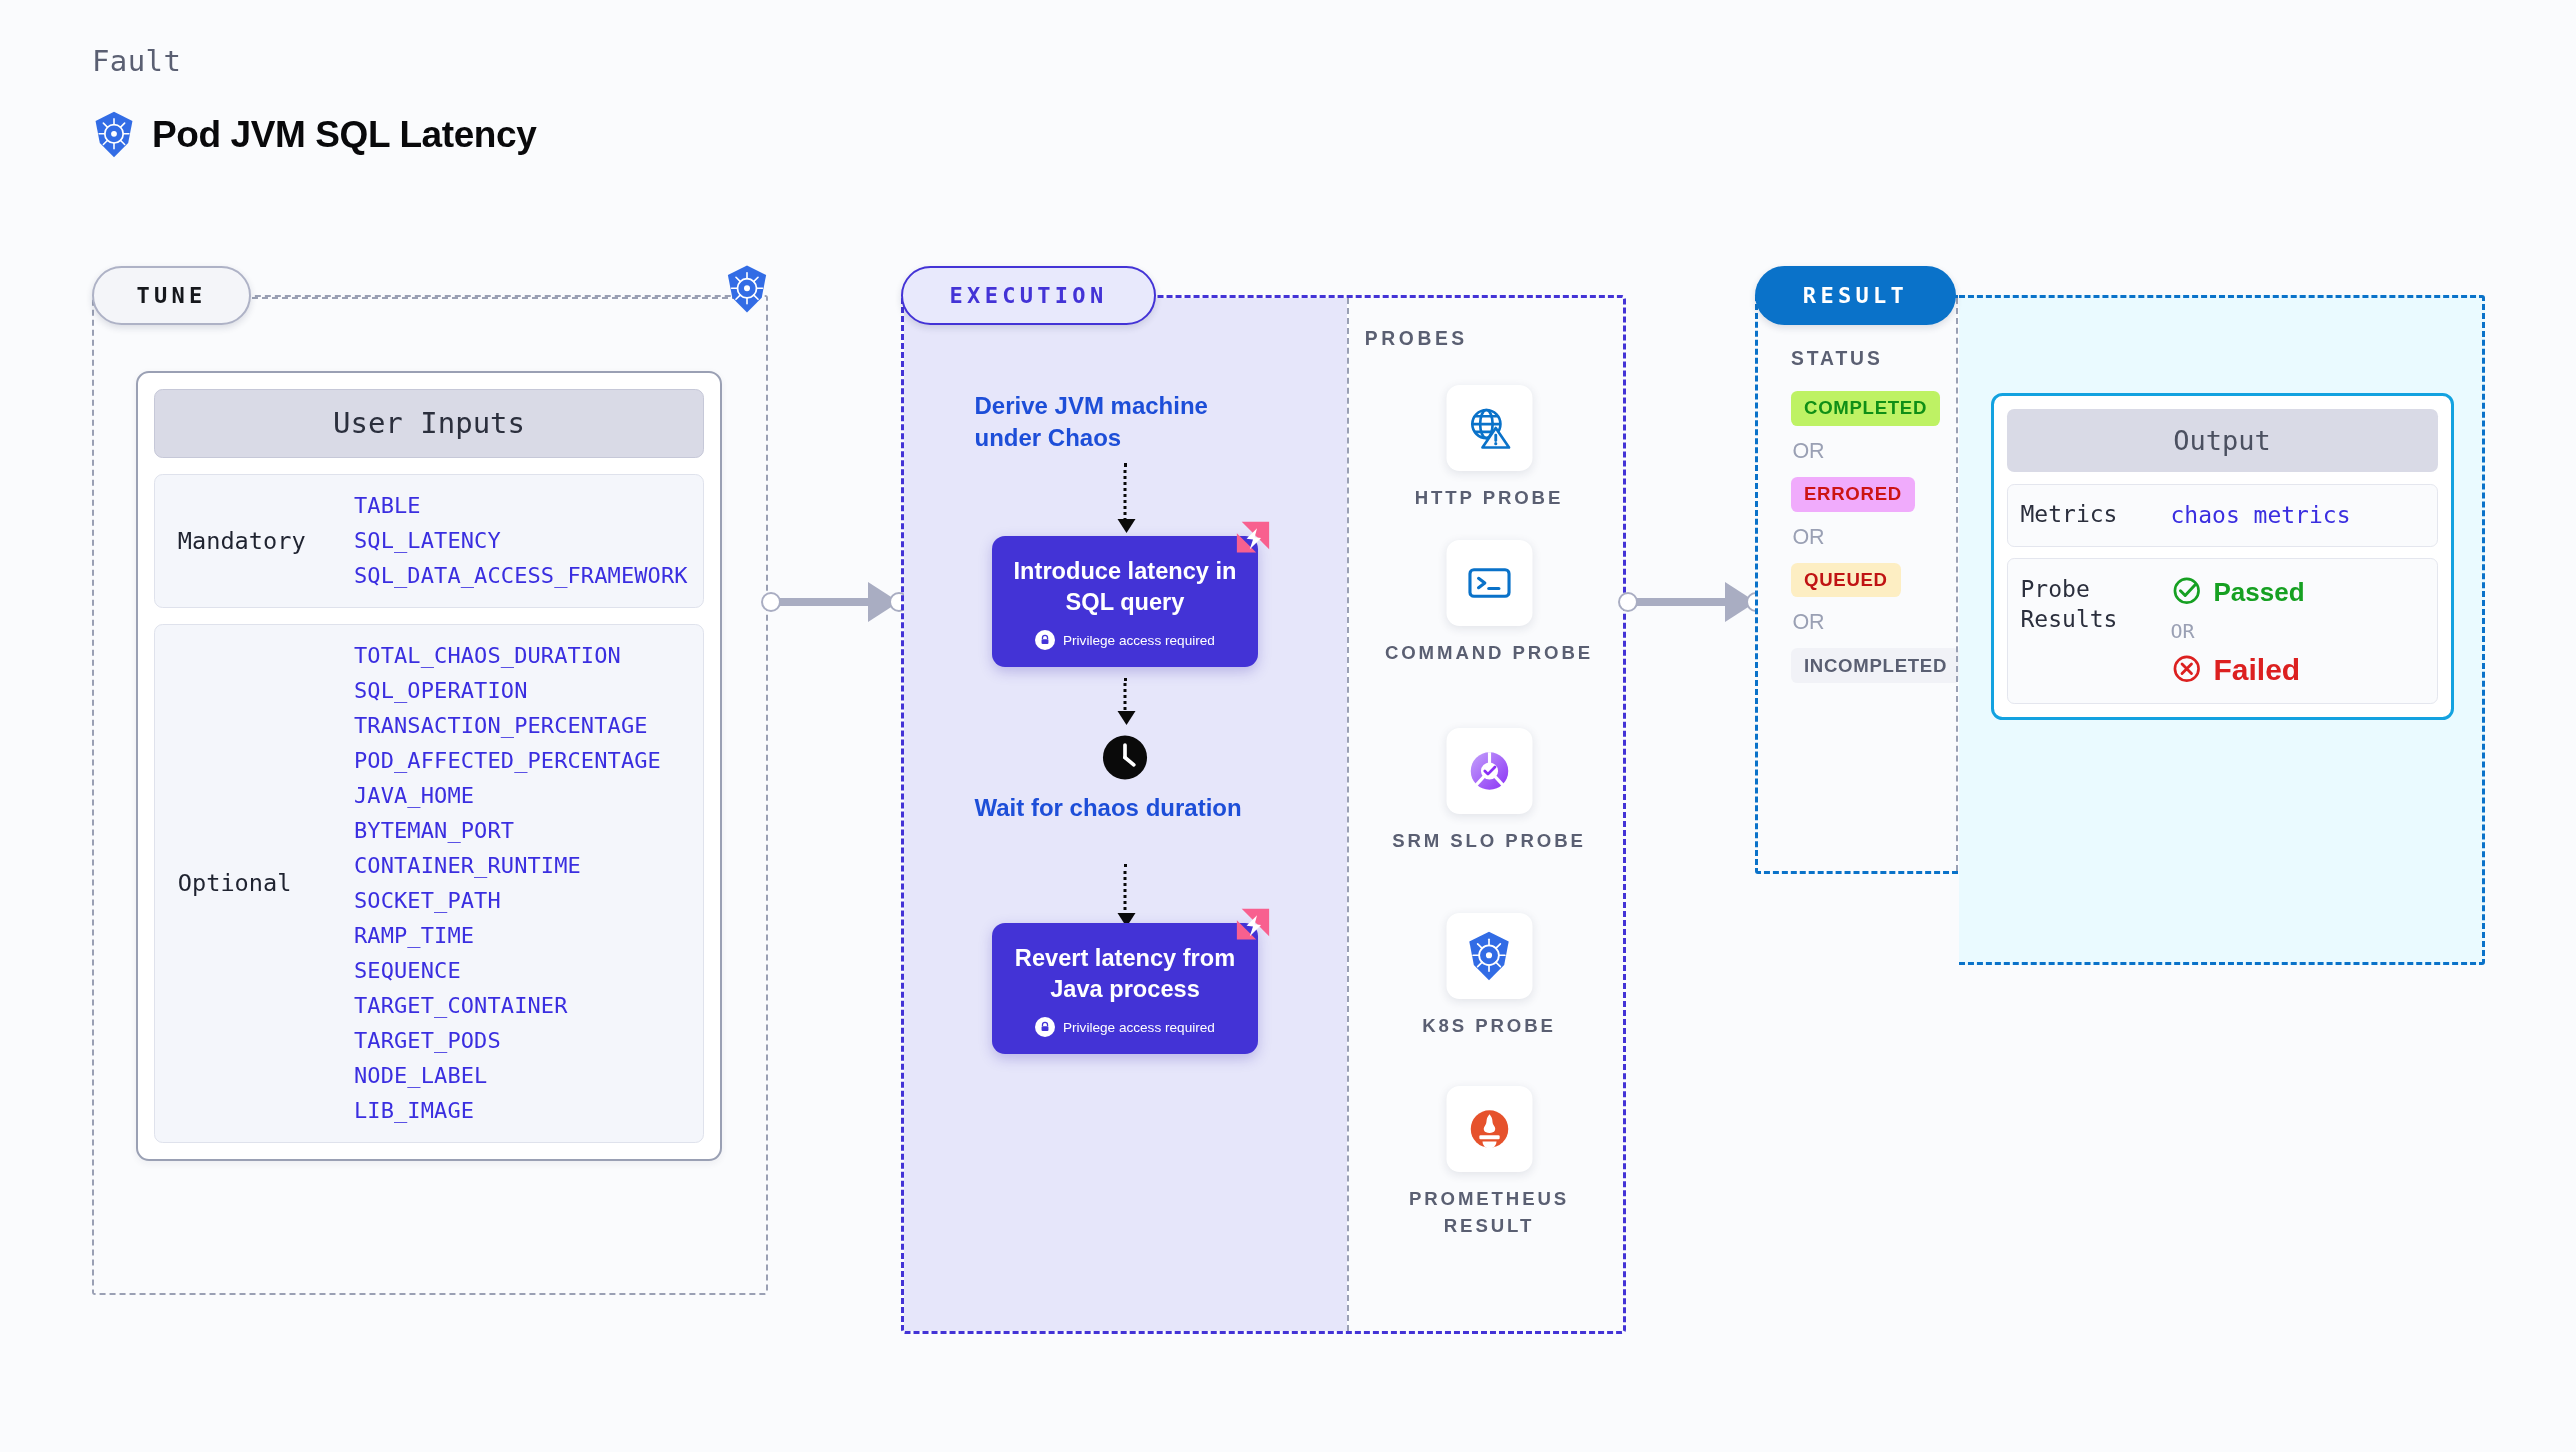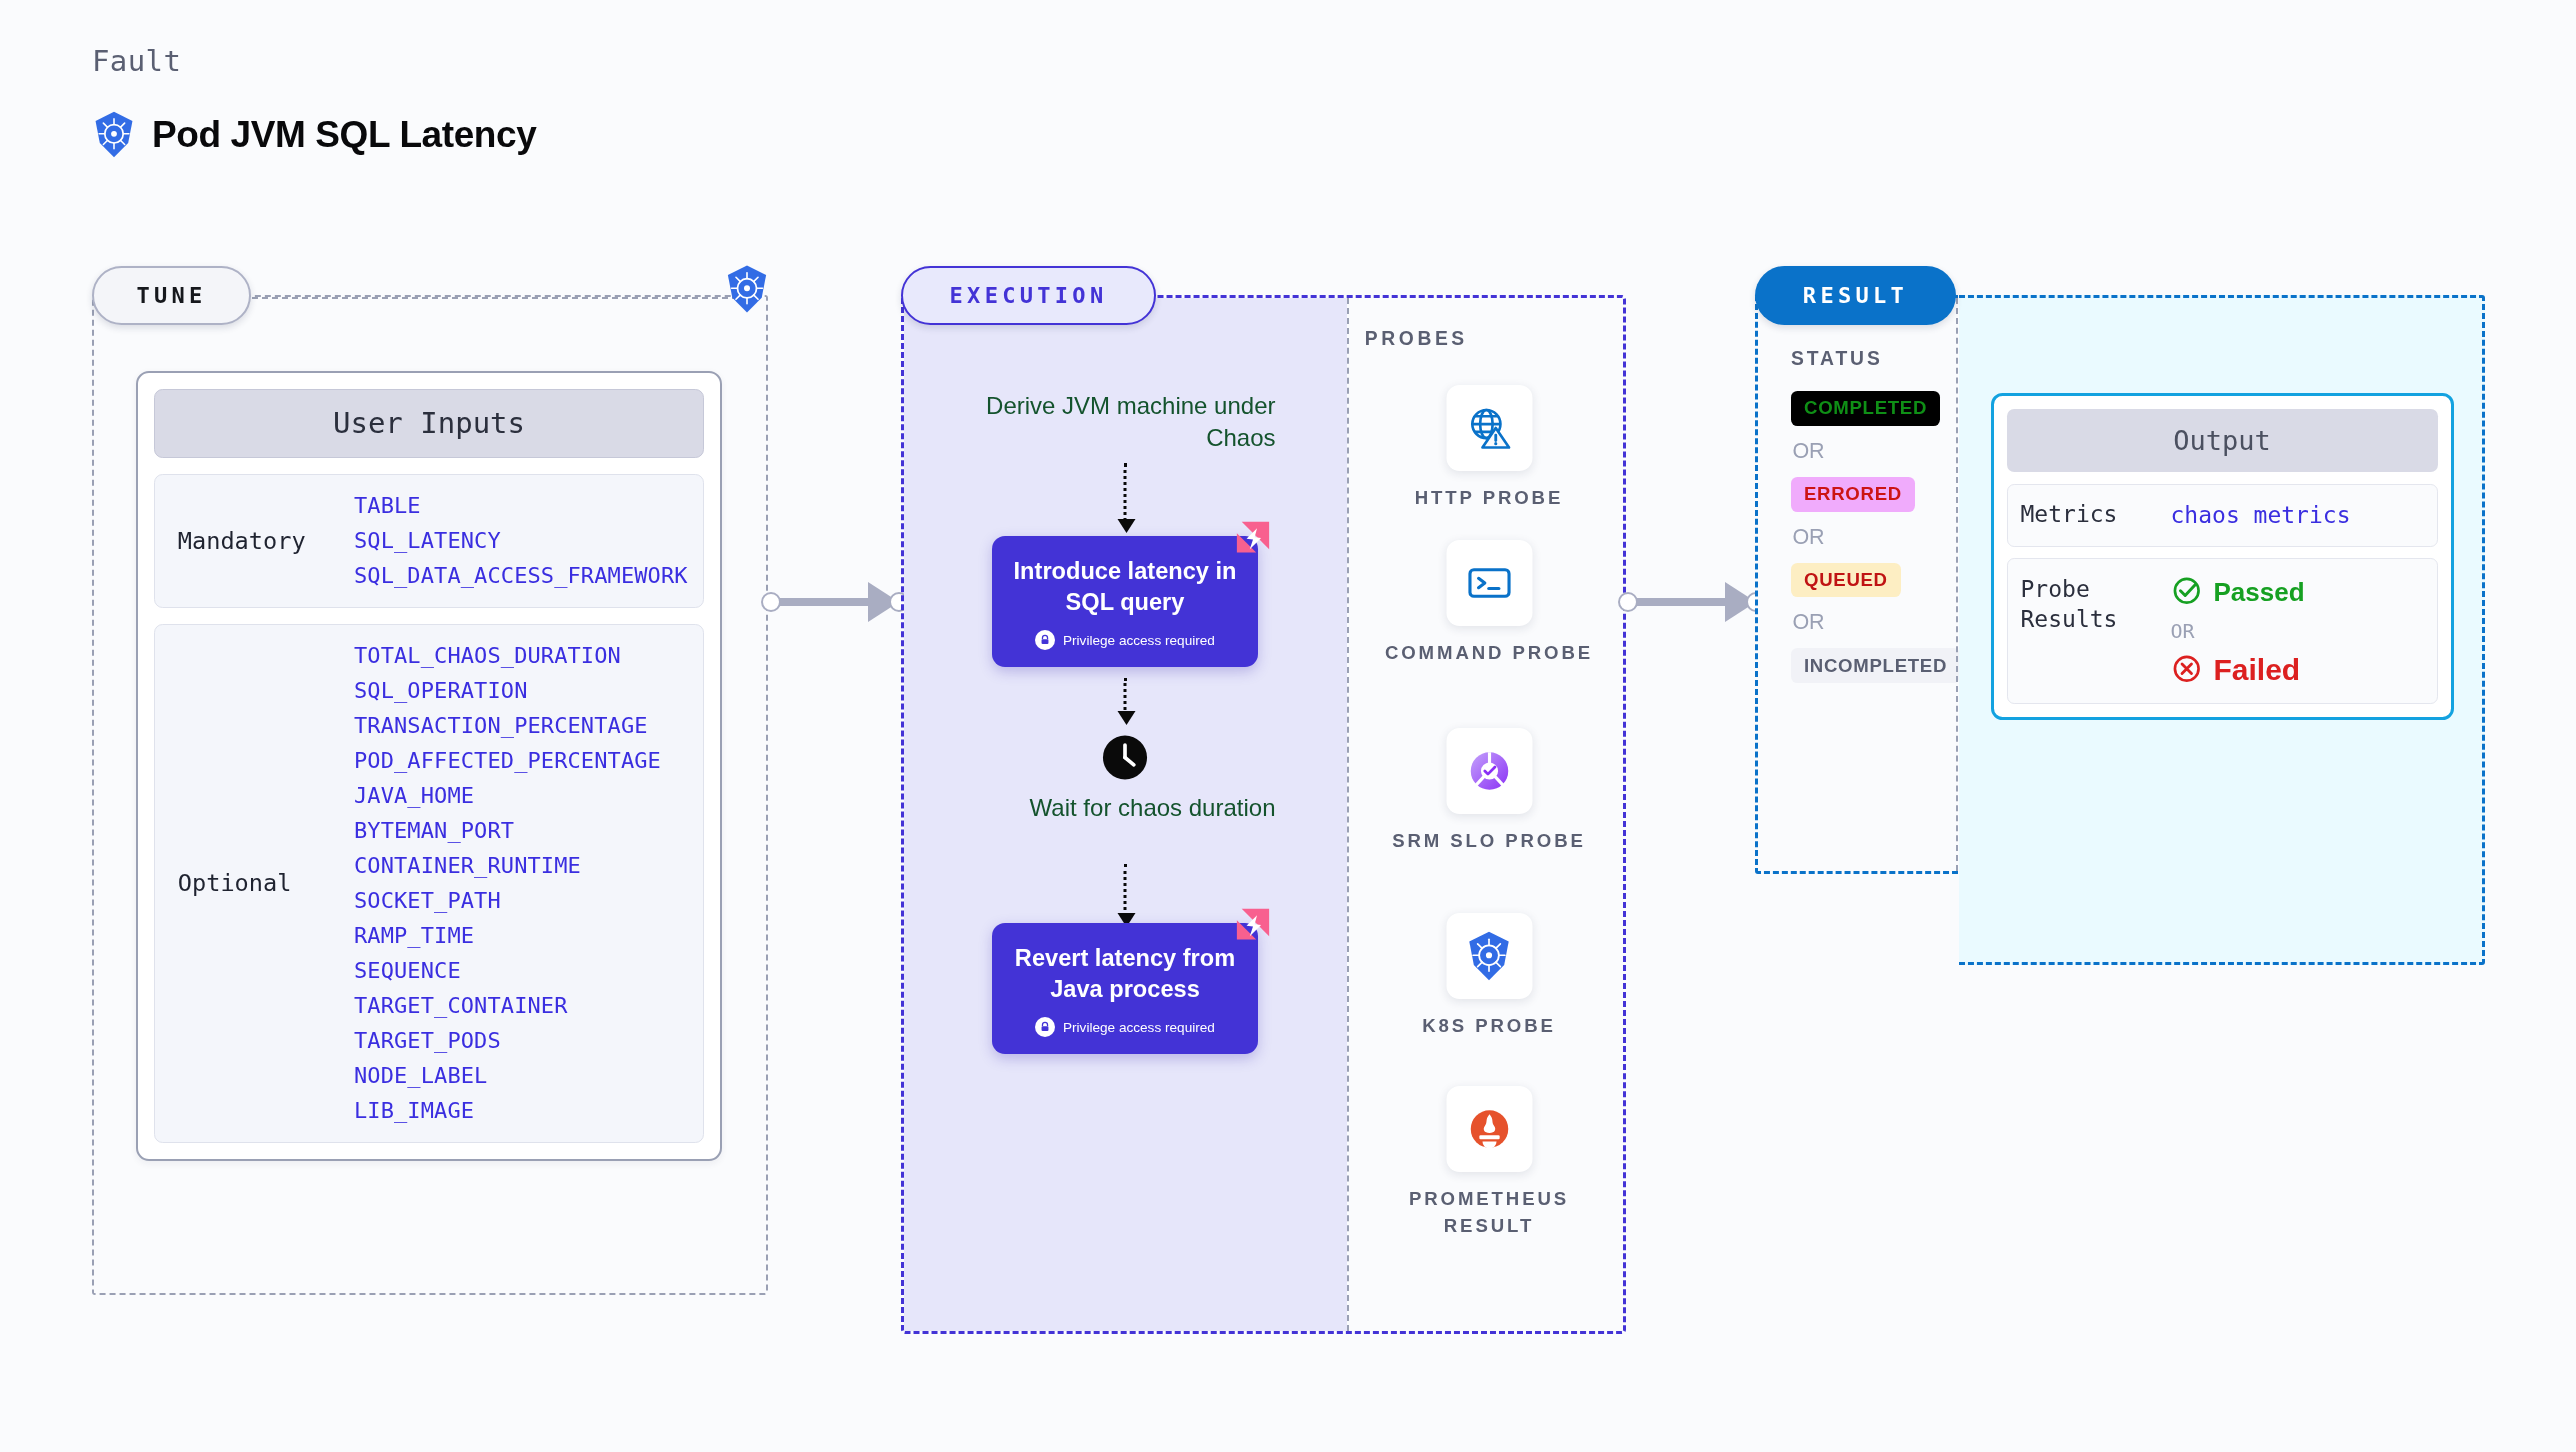--- a/index.html
+++ b/index.html
@@ -98,21 +98,21 @@
     border-radius: 13px; box-shadow: 0 2.9px 10px rgba(30,35,70,.10);
     display: flex; align-items: center; justify-content: center;
   }
   .probe-label {
     margin-top: 14.3px; font-size: 18.6px; font-weight: 700; letter-spacing: 2.9px;
     color: #5a5f72; line-height: 1.45;
   }
 
   .exec-text {
     position: absolute; left: 221px; transform: translateX(-50%);
-    text-align: right; font-size: 24px; font-weight: 400; color: #14532d;
+    text-align: left; font-size: 24px; font-weight: 700; color: #1d4ed8;
     line-height: 1.32; width: 301px;
   }
   .dot-arrow {
     position: absolute; left: 221px; transform: translateX(-50%);
     width: 0; border-left: 3.6px dotted #0a0a0a;
   }
   .dot-arrow::after {
     content: ""; position: absolute; left: -9.3px; bottom: -4.3px;
     border-left: 9.3px solid transparent; border-right: 9.3px solid transparent;
     border-top: 14.3px solid #0a0a0a;
@@ -449,21 +449,21 @@
   <div class="conn-node" style="left:0;"></div>
   <div class="conn-head" style="left:107px;"></div>
   <div class="conn-node" style="left:128px;"></div>
 </div>
 
 <div class="pill" id="pill-result">RESULT</div>
 
 <div id="result-status-col">
   <div id="status-label">STATUS</div>
   <div class="status-stack">
-    <div><span class="status-badge" style="background:#000000;color:#0f8f16;">COMPLETED</span></div>
+    <div><span class="status-badge" style="background:#bef264;color:#0f8f16;">COMPLETED</span></div>
     <div class="status-or">OR</div>
     <div><span class="status-badge" style="background:#f0abfc;color:#cc1414;">ERRORED</span></div>
     <div class="status-or">OR</div>
     <div><span class="status-badge" style="background:#fdeec3;color:#c01313;">QUEUED</span></div>
     <div class="status-or">OR</div>
     <div><span class="status-badge" style="background:#f1f2f7;color:#5a5f72;">INCOMPLETED</span></div>
   </div>
 </div>
 
 <div id="result-output-region">

